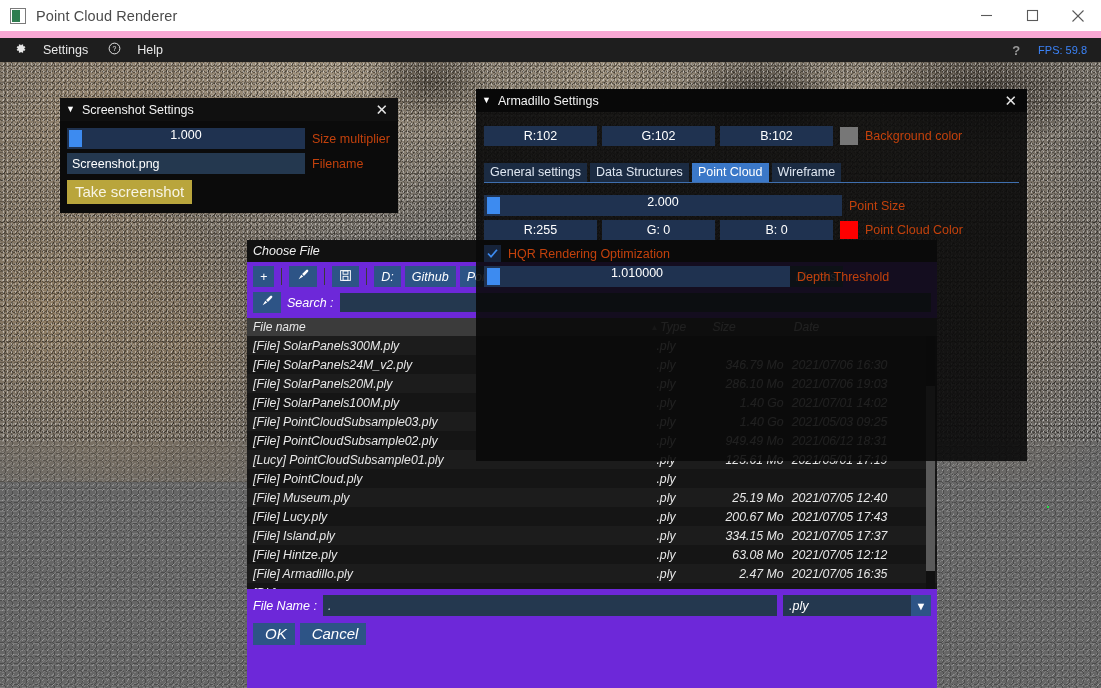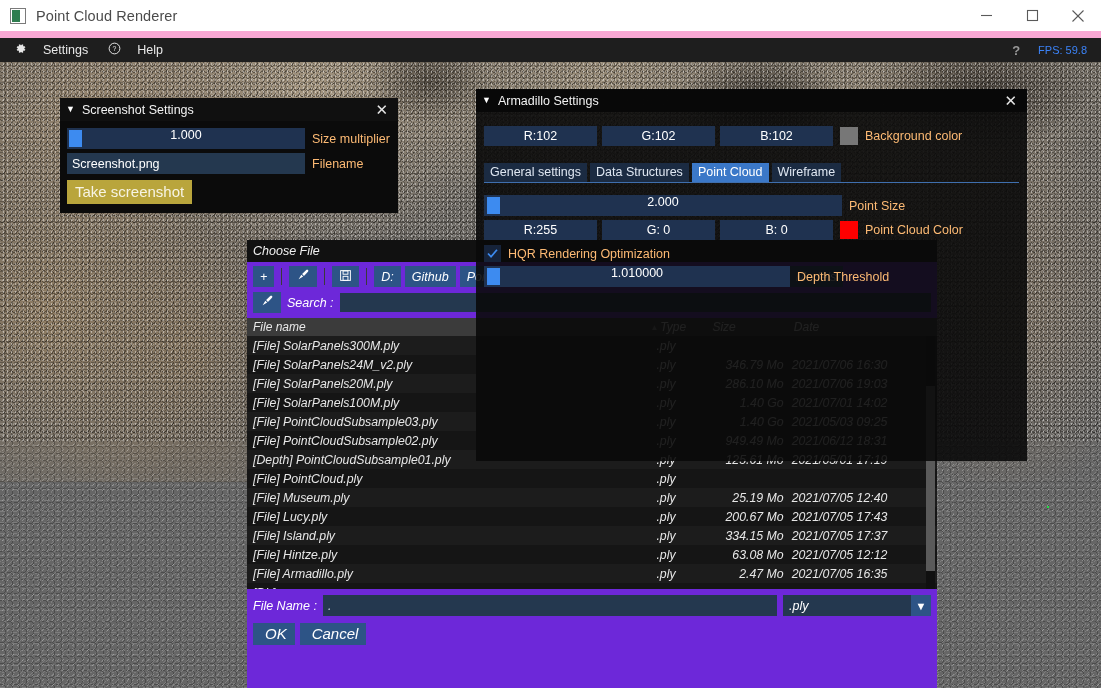--- a/index.html
+++ b/index.html
@@ -112,21 +112,21 @@
   .slider {
     position: relative; height: 21px; background: #1f3250;
     display: flex; align-items: flex-start; justify-content: center;
     color: #ffffff; font-size: 12.5px; overflow: hidden;
   }
   .slider .grab { position: absolute; top: 2px; bottom: 2px; width: 13px; background: #3d8bf0; }
   .field {
     height: 21px; background: #24384f; color: #ffffff; font-size: 12.5px;
     display: flex; align-items: center; padding-left: 5px;
   }
-  .rowlabel { color: #fdba74; font-size: 12.5px; margin-left: 7px; white-space: nowrap; }
+  .rowlabel { color: #c2410c; font-size: 12.5px; margin-left: 7px; white-space: nowrap; }
   .btn-gold {
     background: #b9a53c; color: #f7f4e4; font-size: 15px;
     padding: 3px 8px 4px 8px; display: inline-block;
   }
   .chan {
     height: 20px; background: #1f3250; color: #ffffff; font-size: 12.5px;
     display: flex; align-items: center; justify-content: center;
   }
   .swatch { width: 18px; height: 18px; margin-left: 7px; }
   .tabs { display: flex; gap: 3px; border-bottom: 1px solid #3f6fae; padding-bottom: 0; }
@@ -375,21 +375,21 @@
             <div class="c-size">1.40 Go</div>
             <div class="c-date">2021/05/03 09:25</div>
           </div>
           <div class="frow">
             <div class="c-name">[File] PointCloudSubsample02.ply</div>
             <div class="c-type">.ply</div>
             <div class="c-size">949.49 Mo</div>
             <div class="c-date">2021/06/12 18:31</div>
           </div>
           <div class="frow">
-            <div class="c-name">[Depth] PointCloudSubsample01.ply</div>
+            <div class="c-name">[Lucy] PointCloudSubsample01.ply</div>
             <div class="c-type">.ply</div>
             <div class="c-size">125.61 Mo</div>
             <div class="c-date">2021/05/01 17:19</div>
           </div>
           <div class="frow">
             <div class="c-name">[File] PointCloud.ply</div>
             <div class="c-type">.ply</div>
             <div class="c-size"></div>
             <div class="c-date"></div>
           </div>

